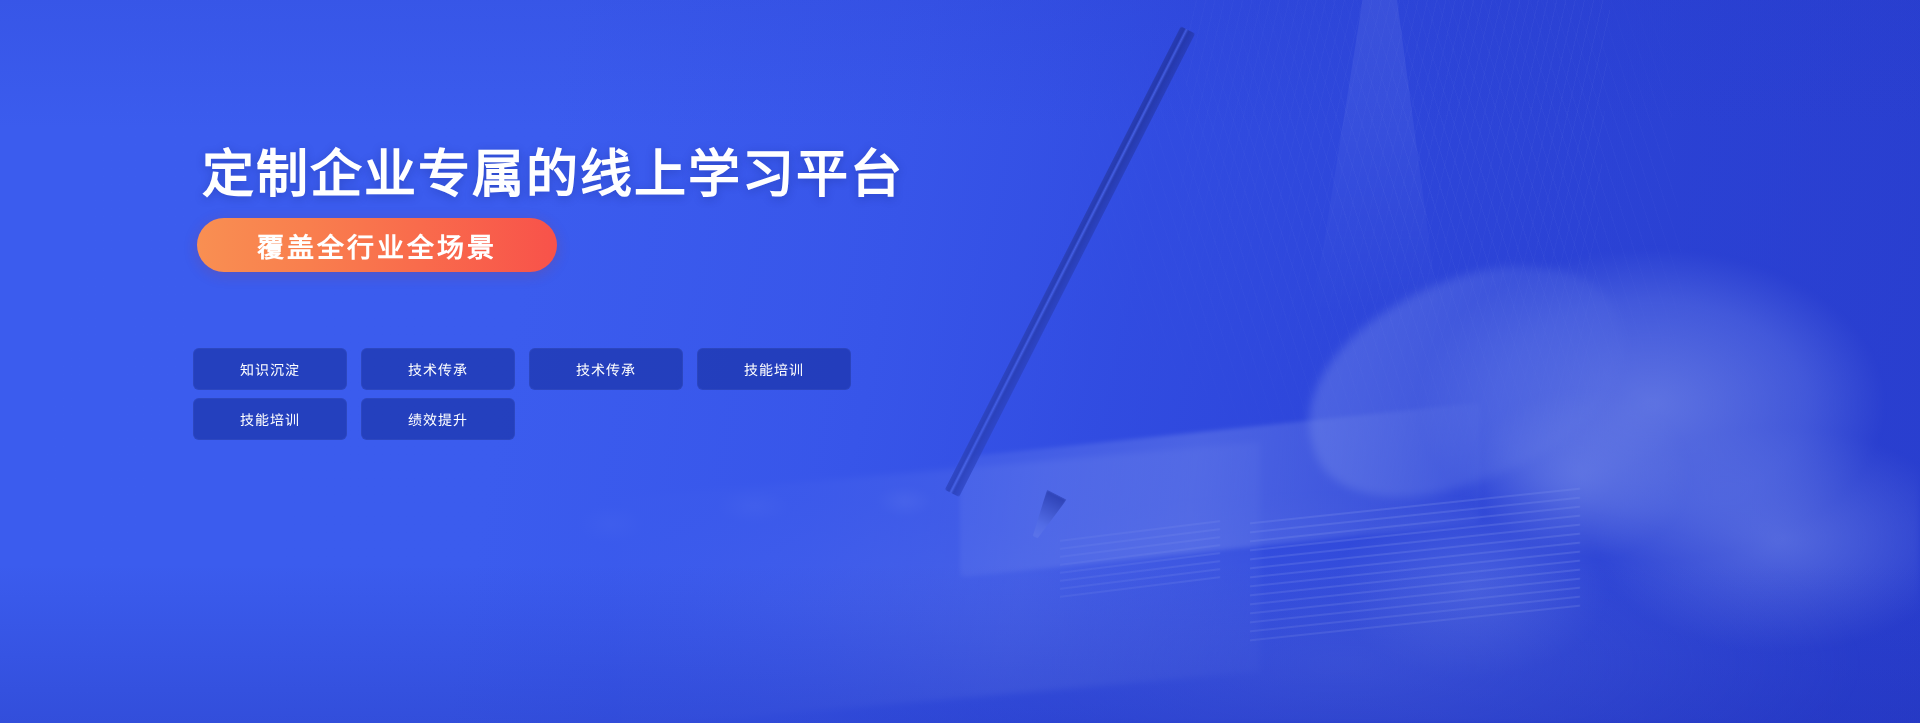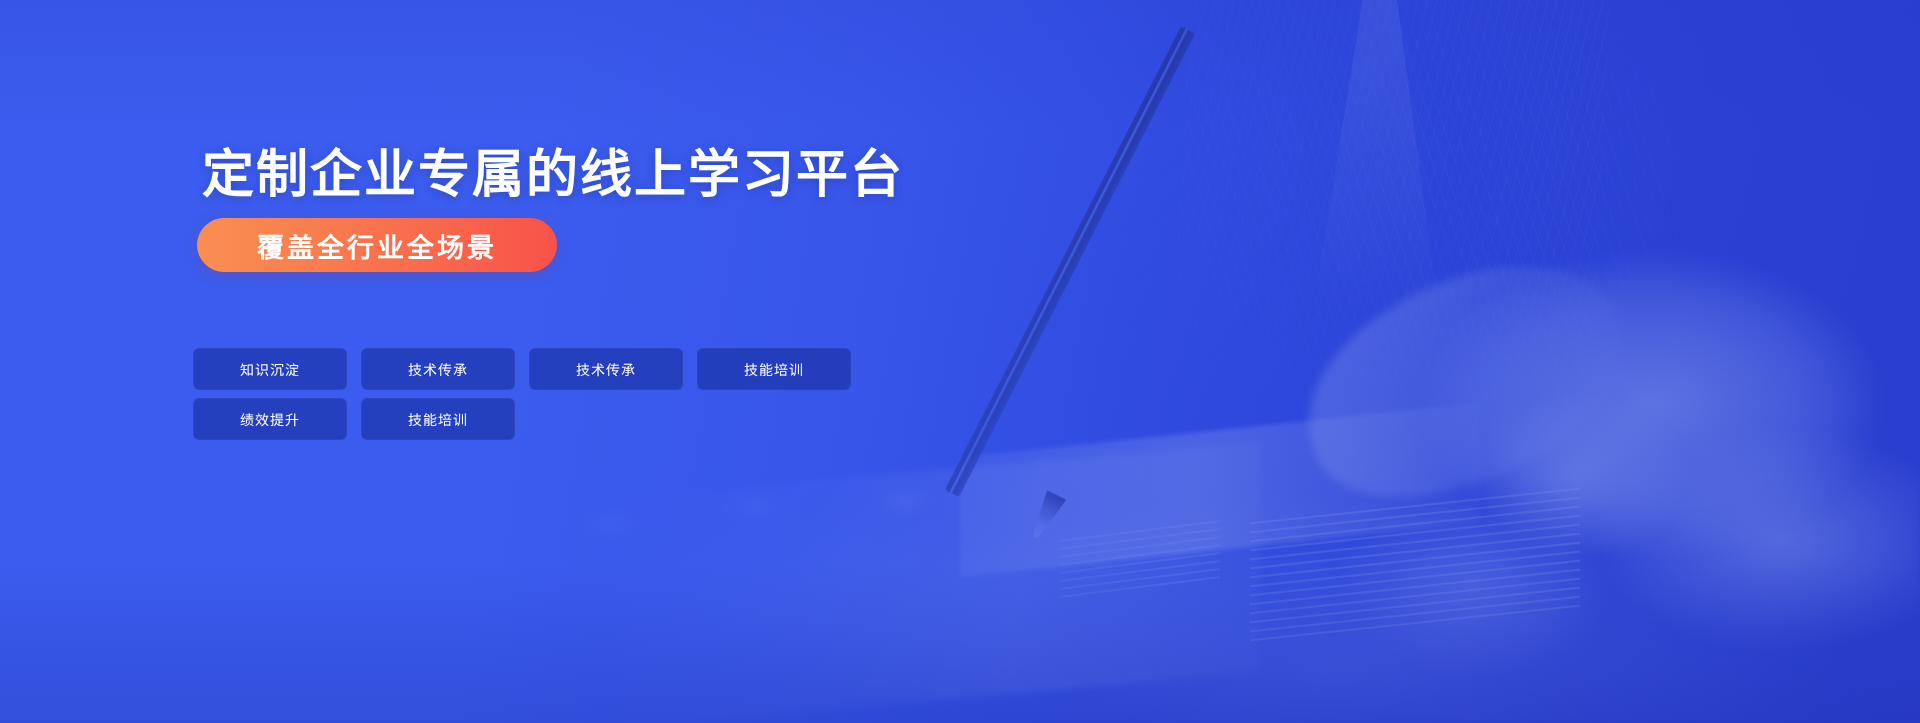--- a/index.html
+++ b/index.html
@@ -210,18 +210,18 @@
 
     <h1 class="headline">定制企业专属的线上学习平台</h1>
 
     <div class="pill">覆盖全行业全场景</div>
 
     <div class="tags">
       <div class="tag">知识沉淀</div>
       <div class="tag">技术传承</div>
       <div class="tag">技术传承</div>
       <div class="tag">技能培训</div>
+      <div class="tag">技能培训</div>
       <div class="tag">绩效提升</div>
-      <div class="tag">技能培训</div>
     </div>
 
   </div>
 </div>
 
 </body></html>

